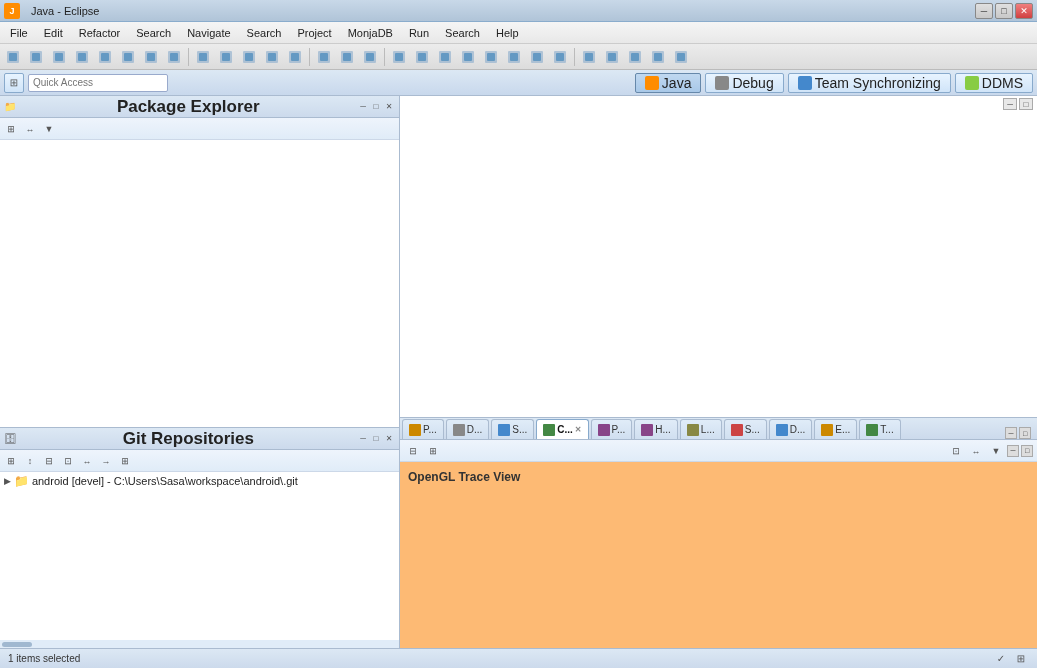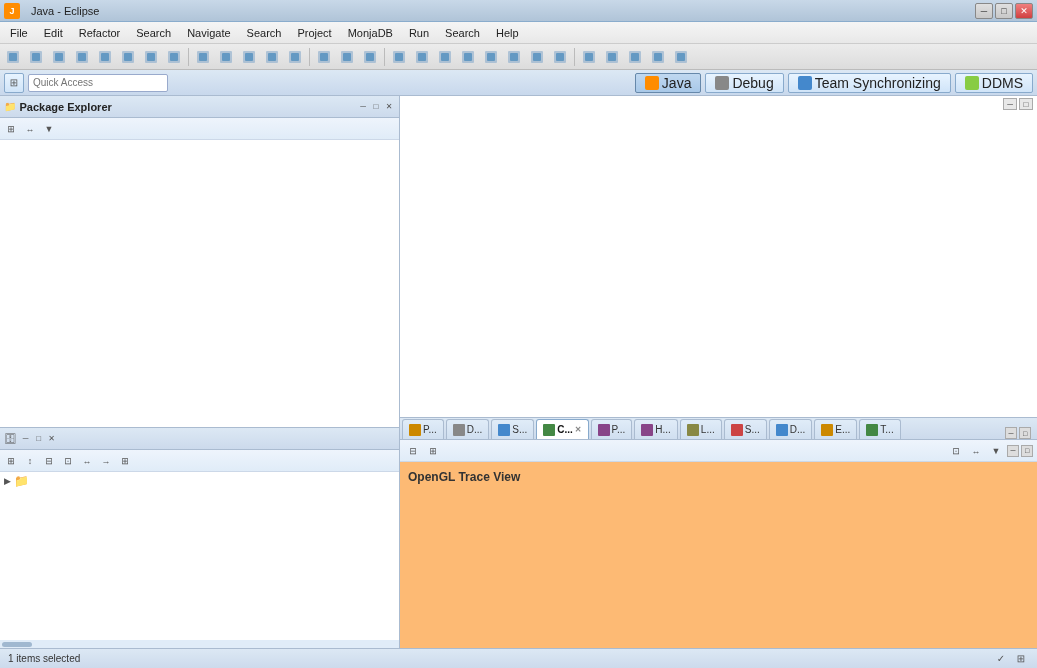--- a/index.html
+++ b/index.html
@@ -167,22 +167,23 @@
       height: 22px;
       display: flex;
       align-items: center;
       padding: 0 4px;
       border-bottom: 1px solid #aabbd0;
     }
     .panel-title-icon {
       font-size: 10px; margin-right: 3px; color: #555;
     }
     .panel-title {
-      font-size: 11px; font-weight: bold; color: #222;
+      font-size: 17px; font-weight: bold; color: #222;
       flex: 1;
+      text-align: center;
     }
     .panel-close {
       font-size: 9px; color: #555; cursor: pointer;
       width: 12px; height: 12px; display: flex; align-items: center; justify-content: center;
     }
     .panel-toolbar {
       background: linear-gradient(to bottom, #eef4fc, #e0ecf8);
       height: 22px;
       display: flex;
       align-items: center;
@@ -629,39 +630,41 @@
         <div class="panel-tb-btn">▼</div>
       </div>
       <div class="panel-content scroll-container">
         
       </div>
     </div>
 
     <div id="git-repos">
       <div class="panel-header">
         <span class="panel-title-icon">🗄</span>
+        <span class="panel-title">Git Repositories</span>
         <div class="ph-btns">
           <span class="ph-btn">─</span>
           <span class="ph-btn">□</span>
           <span class="ph-btn panel-close">✕</span>
         </div>
       </div>
       <div class="panel-toolbar">
         <div class="panel-tb-btn">⊞</div>
         <div class="panel-tb-btn">↕</div>
         <div class="panel-tb-btn">⊟</div>
         <div class="panel-tb-btn">⊡</div>
         <div class="panel-tb-btn">↔</div>
         <div class="panel-tb-btn">→</div>
         <div class="panel-tb-btn">⊞</div>
       </div>
       <div class="scroll-container" style="background:white; flex:1;">
         <div class="git-item">
           <span class="expand-arrow">▶</span>
           <span class="folder-icon">📁</span>
+          <span class="git-item-text">android [devel] - C:\Users\Sasa\workspace\android\.git</span>
         </div>
       </div>
       <div style="height:8px; background:#e8f0f8; border-top:1px solid #ccd8e8; position:relative;">
         <div style="position:absolute; bottom:0; left:0; right:0; height:8px; background:#e0ecf8; display:flex; align-items:center; padding:0 2px;">
           <div style="width:30px; height:5px; background:#a0b8d0; border-radius:3px;"></div>
         </div>
       </div>
     </div>
 
   </div>

